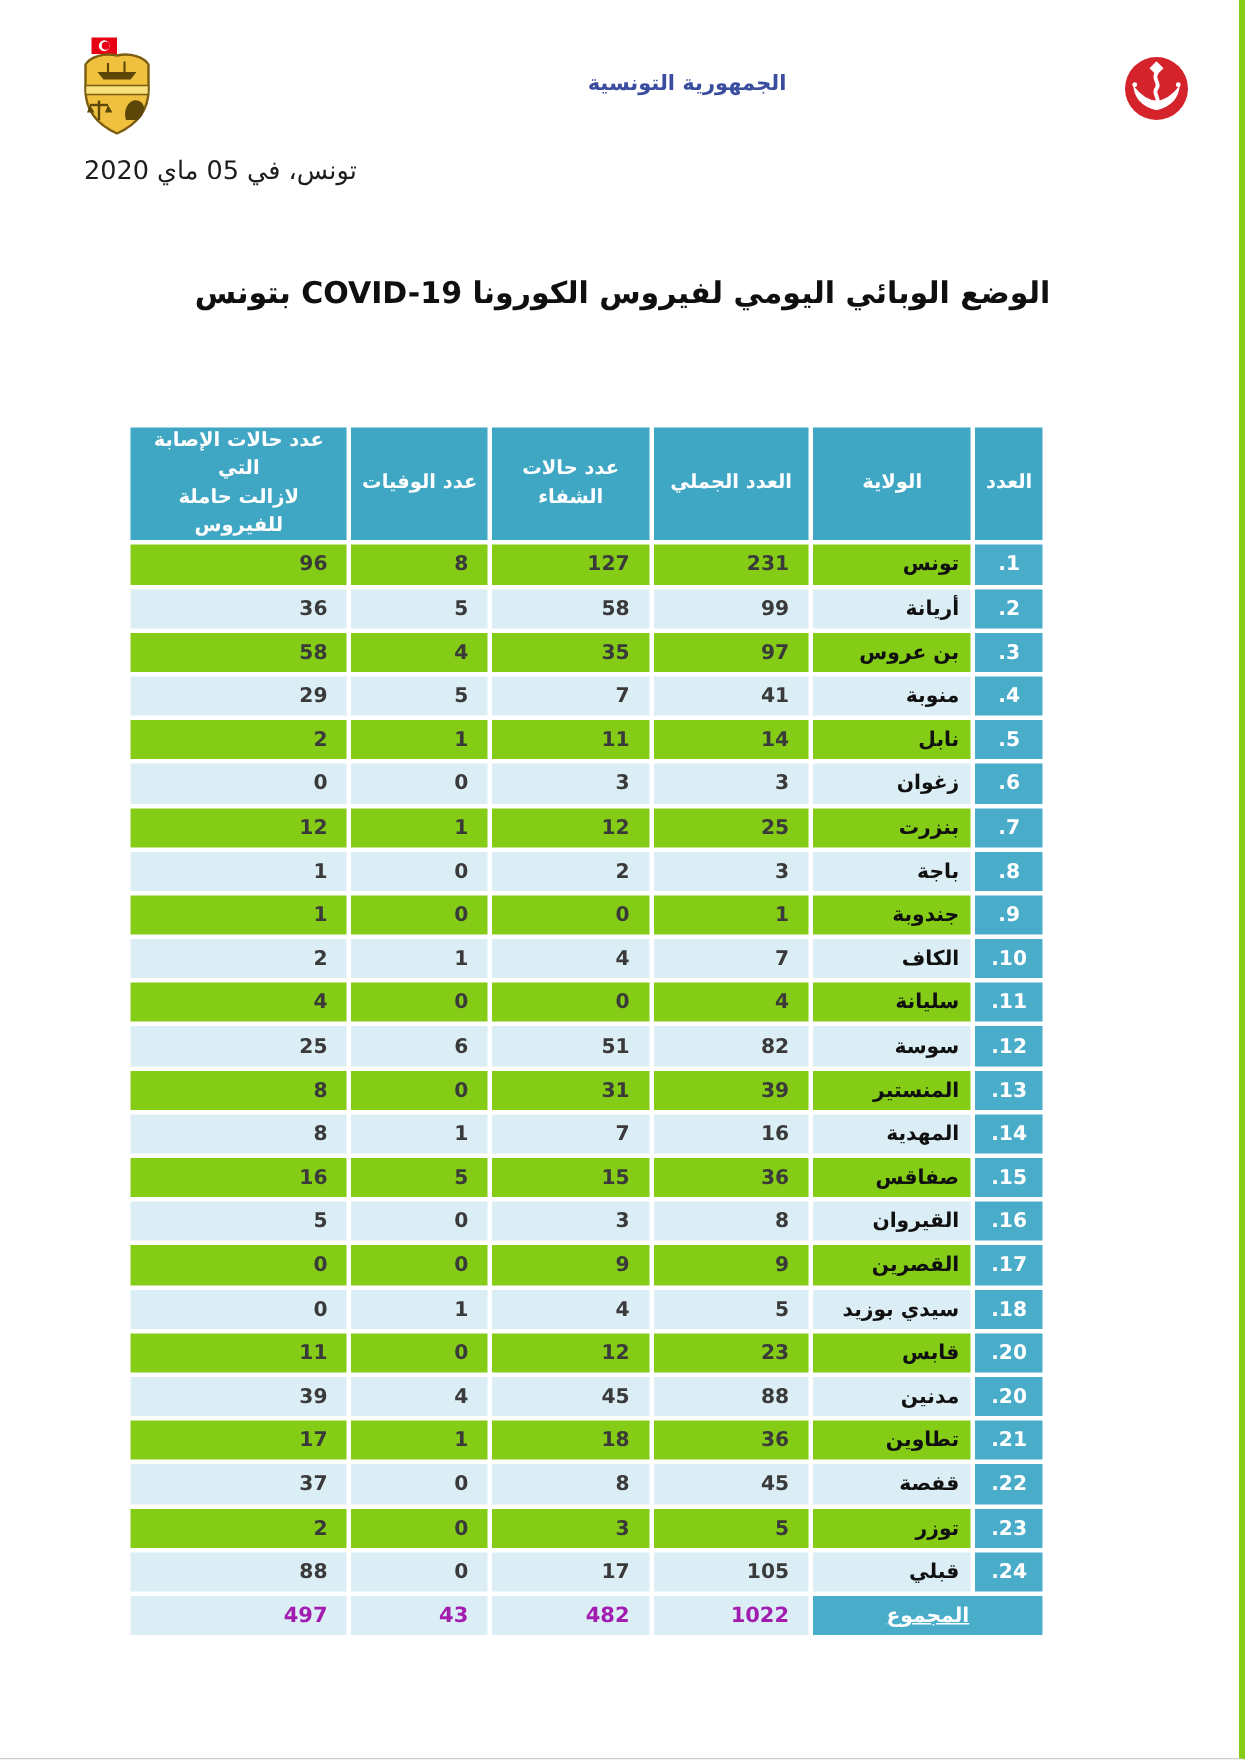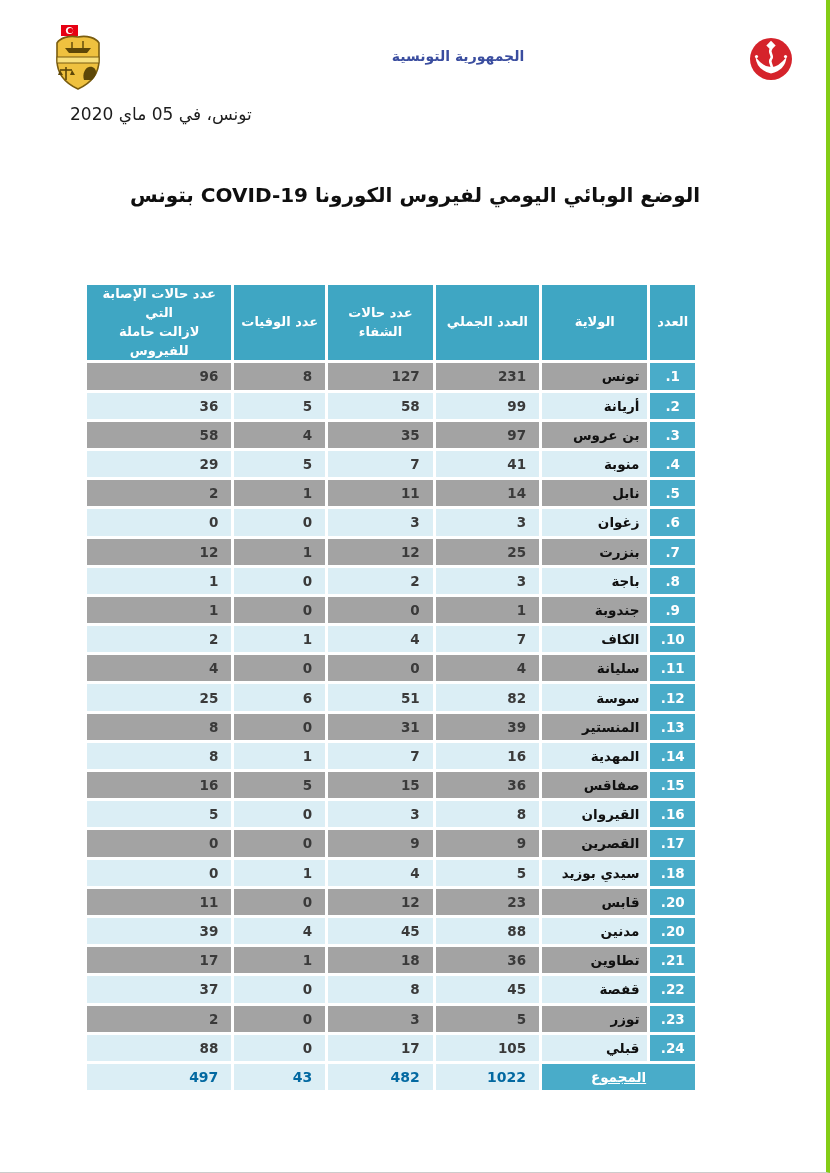--- a/index.html
+++ b/index.html
@@ -18,21 +18,21 @@
   .coat { position:absolute; left:52px; top:24px; width:52px; height:68px; }
   .moh-logo { position:absolute; left:748px; top:36px; width:46px; height:46px; }
   .center-text {
     position:absolute; left:308px; top:48px; width:300px;
     text-align:center; color:#3A4D9F; font-weight:bold; direction:rtl;
   }
   .center-text .l1 { font-size:14px; margin-bottom:10px; }
   .center-text .l2 { font-size:13px; }
 
   .date-line {
-    position:absolute; left:70px; top:104px;
+    position:absolute; left:56px; top:104px;
     font-size:17px; color:#1c1c1c; direction:rtl; white-space:nowrap;
   }
 
   .report-title {
     position:absolute; top:183px; left:0; width:830px;
     text-align:center; direction:rtl;
     font-size:20px; font-weight:bold; color:#0f0f0f;
   }
 
   
@@ -46,32 +46,32 @@
     font-weight:bold; font-size:13px; line-height:1.45;
     height:48px; text-align:center; vertical-align:middle;
     padding:0 4px;
   }
   table.covid td { height:24.2px; vertical-align:middle; font-size:13.5px; }
 
   td.idx {
     background:#49ACC9; color:#ffffff;
     text-align:center; font-weight:bold; font-size:12.5px;
   }
-  tr.dark  td.data { background:#a3a3a3; }
+  tr.dark  td.data { background:#84cc16; }
   tr.light td.data { background:#DBEEF5; }
 
   td.gov  { font-weight:bold; color:#101010; text-align:right; padding-right:8px;  font-size:14px;margin-top:36px; }
   td.num  { color:#3a3a3a; font-weight:bold; text-align:right; padding-right:13px; }
 
   tfoot td { height:27px; }
   td.total-label {
     background:#49ACC9; color:#ffffff; font-weight:bold;
     text-align:center; font-size:14px;text-decoration:underline;
   }
-  tfoot td.num { background:#DBEEF5; color:#0369a1; font-size:14px; }
+  tfoot td.num { background:#DBEEF5; color:#a21caf; font-size:14px; }
 </style>
 </head>
 <body>
 
 <div class="page">
 
   <svg class="coat" viewBox="0 0 52 68" aria-hidden="true">
     <rect x="9" y="1" width="17" height="11" fill="#E70013"></rect>
     <circle cx="17.5" cy="6.5" r="3.6" fill="#ffffff"></circle>
     <circle cx="18.4" cy="6.5" r="2.6" fill="#E70013"></circle>

